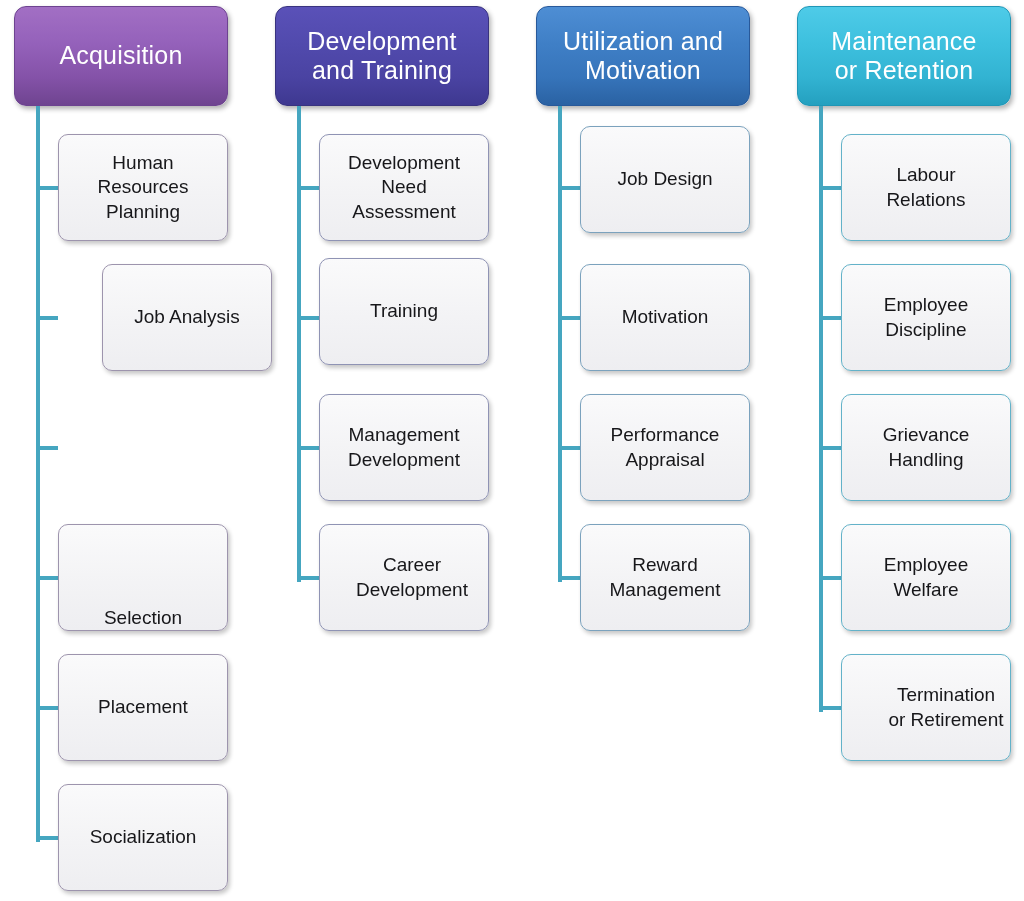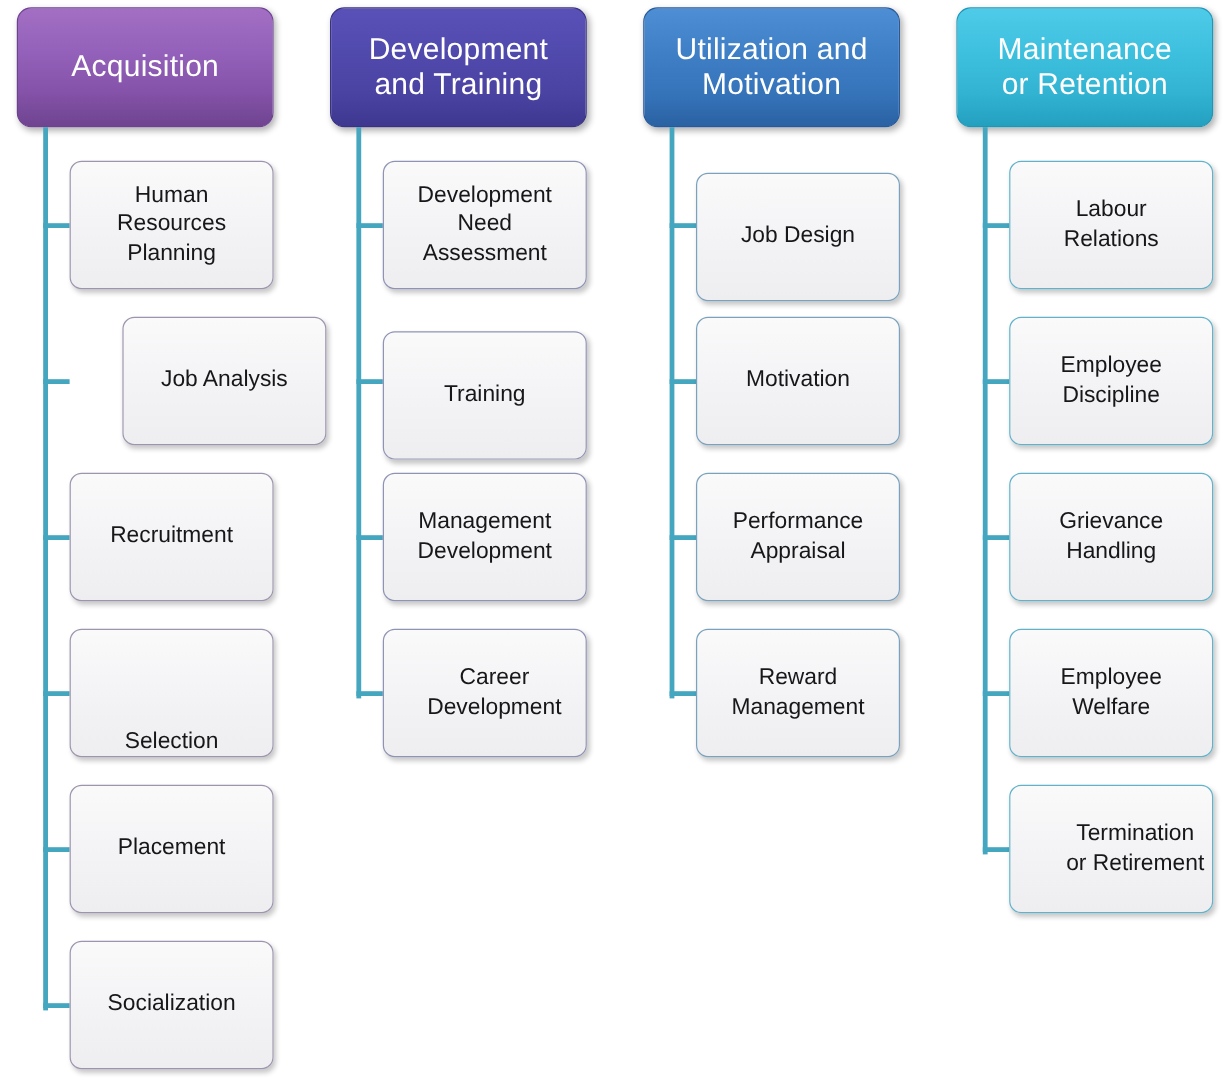--- a/index.html
+++ b/index.html
@@ -102,25 +102,20 @@
           <span class="cl">Planning</span>
         </div>
       </div>
       <div class="stub" style="top: 315.5px;"></div>
       <div class="child-box" style="top: 264px; margin-left: 44px;">
         <div>
           <span class="cl">Job Analysis</span>
         </div>
       </div>
       <div class="stub" style="top: 445.5px;"></div>
-      <div class="child-box" style="top: 394px;">
-        <div>
-          <span class="cl">Recruitment</span>
-        </div>
-      </div>
       <div class="stub" style="top: 575.5px;"></div>
       <div class="child-box" style="top: 524px; align-items: flex-end;">
         <div>
           <span class="cl">Selection</span>
         </div>
       </div>
       <div class="stub" style="top: 705.5px;"></div>
       <div class="child-box" style="top: 654px;">
         <div>
           <span class="cl">Placement</span>
@@ -143,21 +138,21 @@
       <div class="trunk" style="left: 22px; top: 106px; height: 475.5px;"></div>
       <div class="stub" style="top: 185.5px;"></div>
       <div class="child-box" style="top: 134px;">
         <div>
           <span class="cl">Development</span>
           <span class="cl">Need</span>
           <span class="cl">Assessment</span>
         </div>
       </div>
       <div class="stub" style="top: 315.5px;"></div>
-      <div class="child-box" style="top: 276px;">
+      <div class="child-box" style="top: 258px;">
         <div>
           <span class="cl">Training</span>
         </div>
       </div>
       <div class="stub" style="top: 445.5px;"></div>
       <div class="child-box" style="top: 394px;">
         <div>
           <span class="cl">Management</span>
           <span class="cl">Development</span>
         </div>
@@ -172,21 +167,21 @@
     </div>
     <div class="column c2" style="left: 536px;">
       <div class="header-box">
         <div>
           <span class="hl">Utilization and</span>
           <span class="hl">Motivation</span>
         </div>
       </div>
       <div class="trunk" style="left: 22px; top: 106px; height: 475.5px;"></div>
       <div class="stub" style="top: 185.5px;"></div>
-      <div class="child-box" style="top: 144px; justify-content: center;">
+      <div class="child-box" style="top: 126px; justify-content: center;">
         <div>
           <span class="cl">Job Design</span>
         </div>
       </div>
       <div class="stub" style="top: 315.5px;"></div>
       <div class="child-box" style="top: 264px;">
         <div>
           <span class="cl">Motivation</span>
         </div>
       </div>

